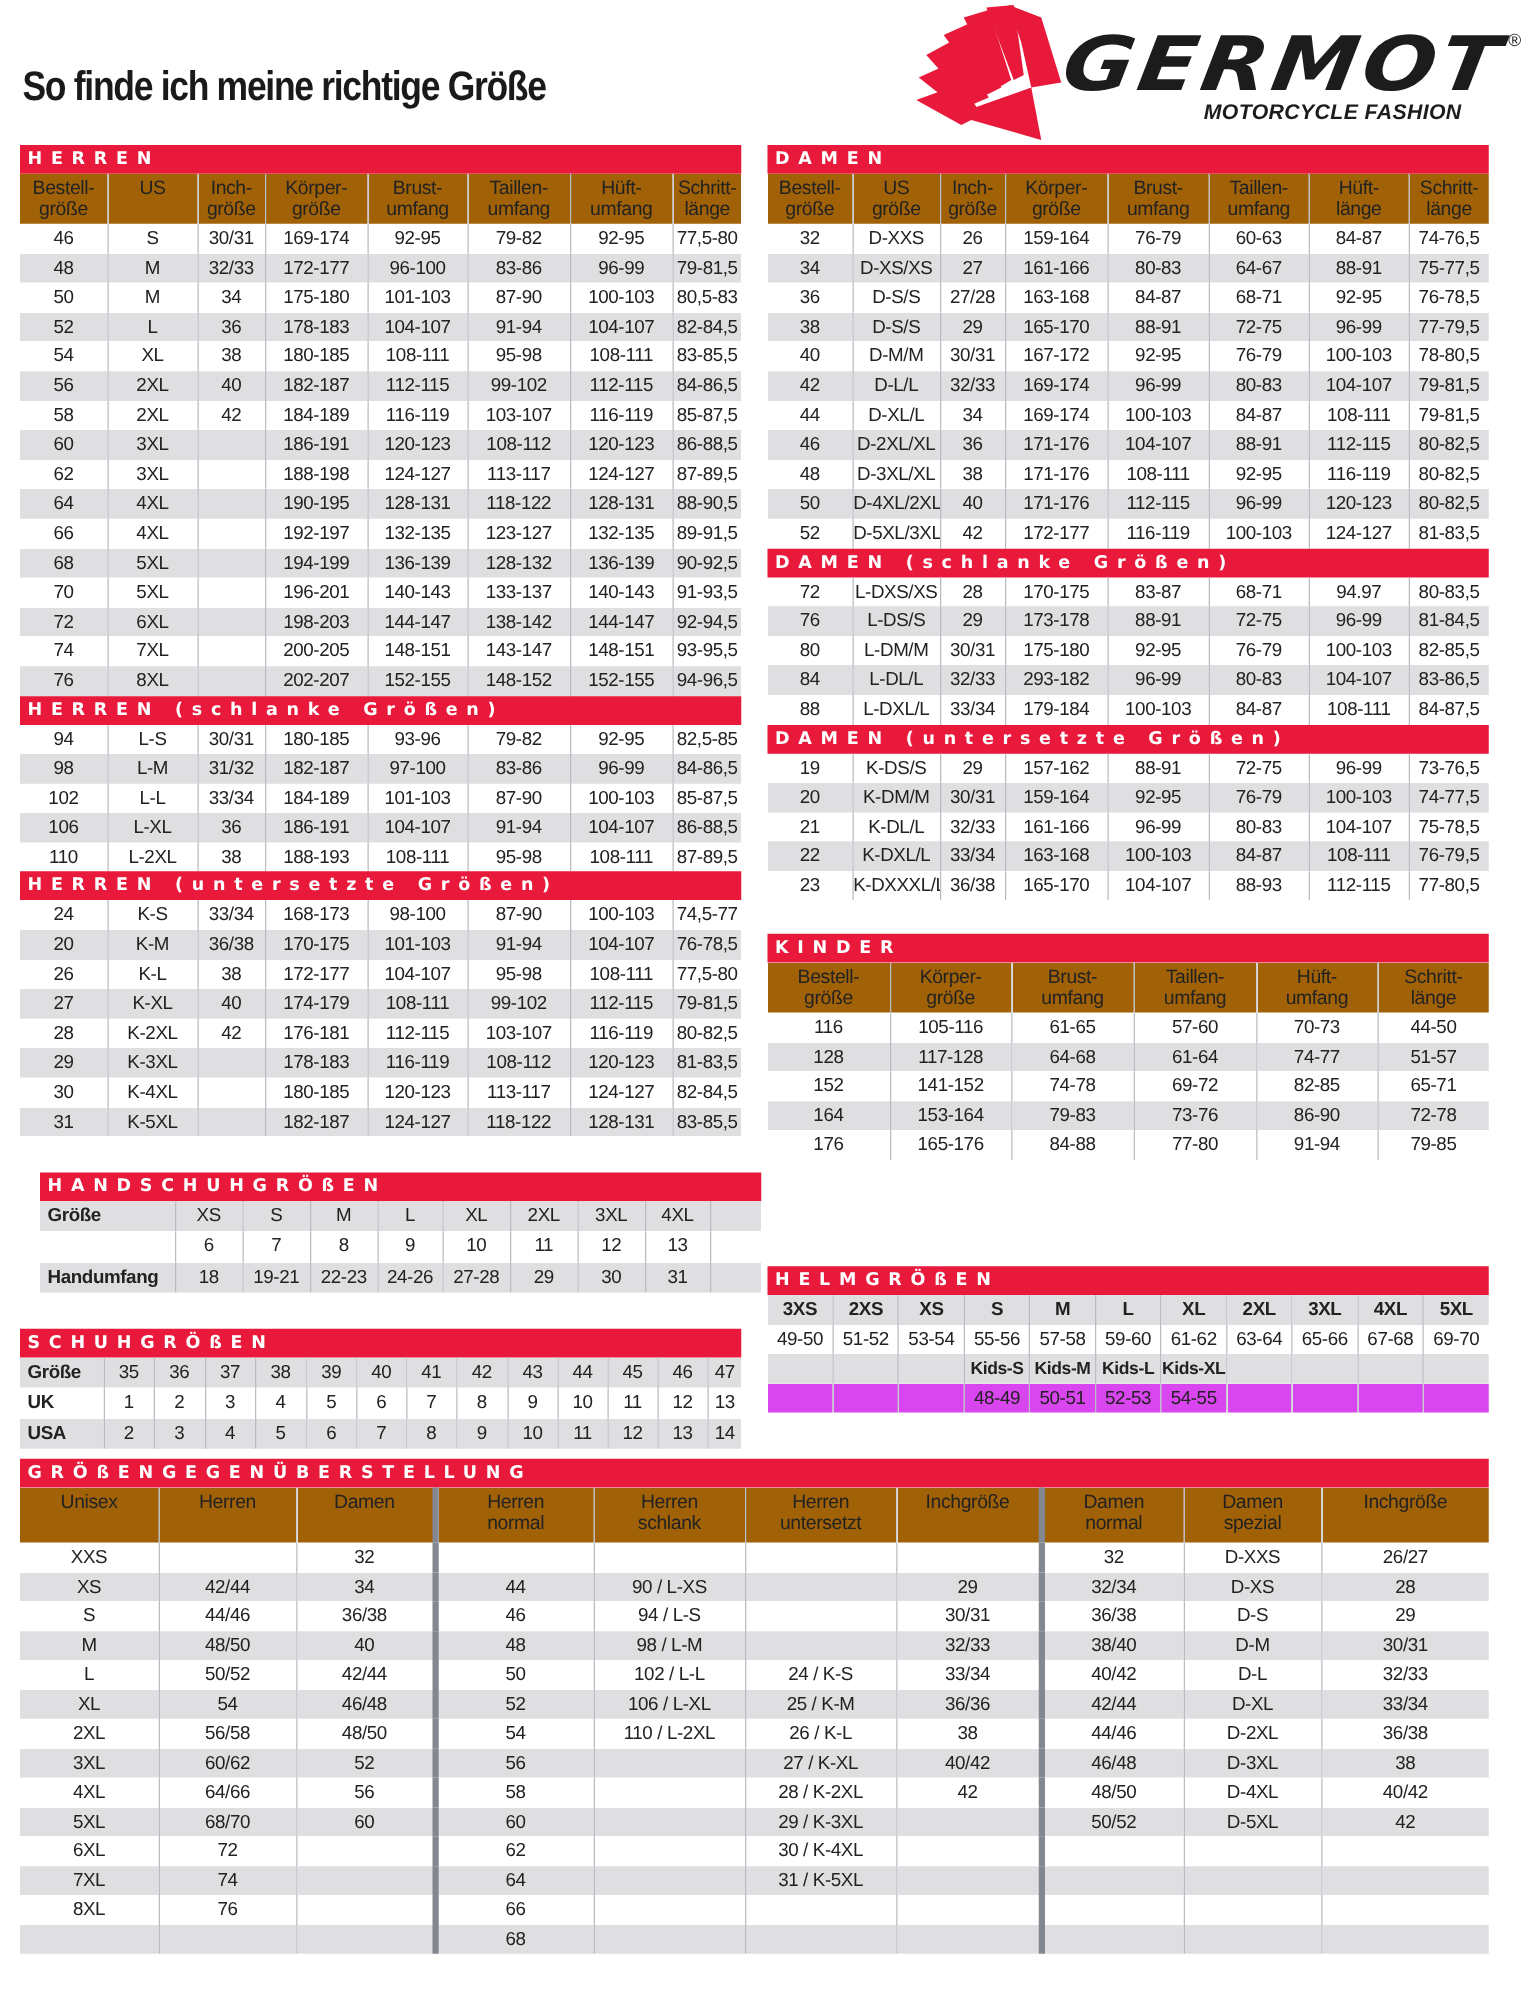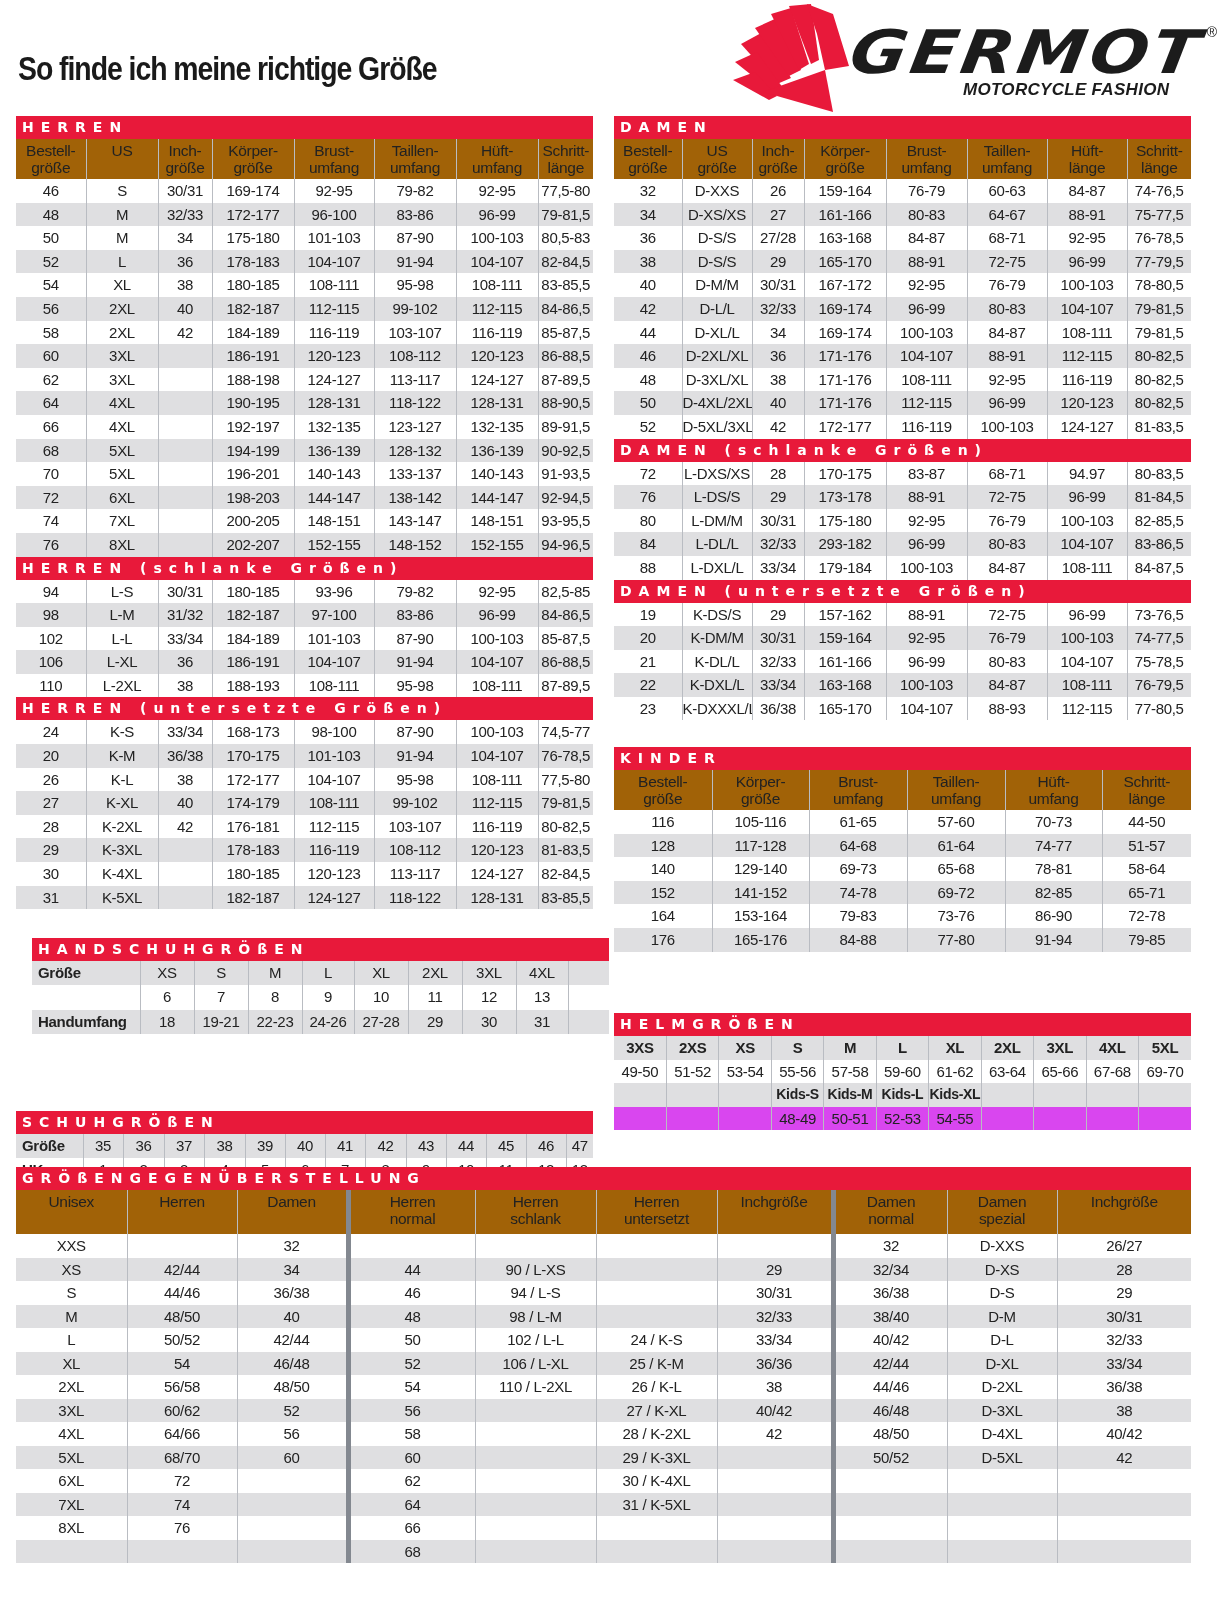--- a/index.html
+++ b/index.html
@@ -705,28 +705,20 @@
         </tr>
         <tr>
           <td>128</td>
           <td>117-128</td>
           <td>64-68</td>
           <td>61-64</td>
           <td>74-77</td>
           <td>51-57</td>
         </tr>
         <tr>
-          <td>140</td>
-          <td>129-140</td>
-          <td>69-73</td>
-          <td>65-68</td>
-          <td>78-81</td>
-          <td>58-64</td>
-        </tr>
-        <tr>
           <td>152</td>
           <td>141-152</td>
           <td>74-78</td>
           <td>69-72</td>
           <td>82-85</td>
           <td>65-71</td>
         </tr>
         <tr>
           <td>164</td>
           <td>153-164</td>
@@ -796,21 +788,21 @@
           <td>27-28</td>
           <td>29</td>
           <td>30</td>
           <td>31</td>
           <td></td>
         </tr>
       </tbody>
     </table>
 </div>
 
-<div class="block" style="left:16px; top:1063px; width:577px;margin-top:48px;">
+<div class="block" style="left:16px; top:1063px; width:577px;">
   <div class="sec-head">SCHUHGRÖßEN</div>
   <table class="shoe" id="t-shoe">
       <colgroup>
         <col style="width:67px">
         <col style="width:40px">
         <col style="width:41px">
         <col style="width:40px">
         <col style="width:41px">
         <col style="width:40px">
         <col style="width:40px">

